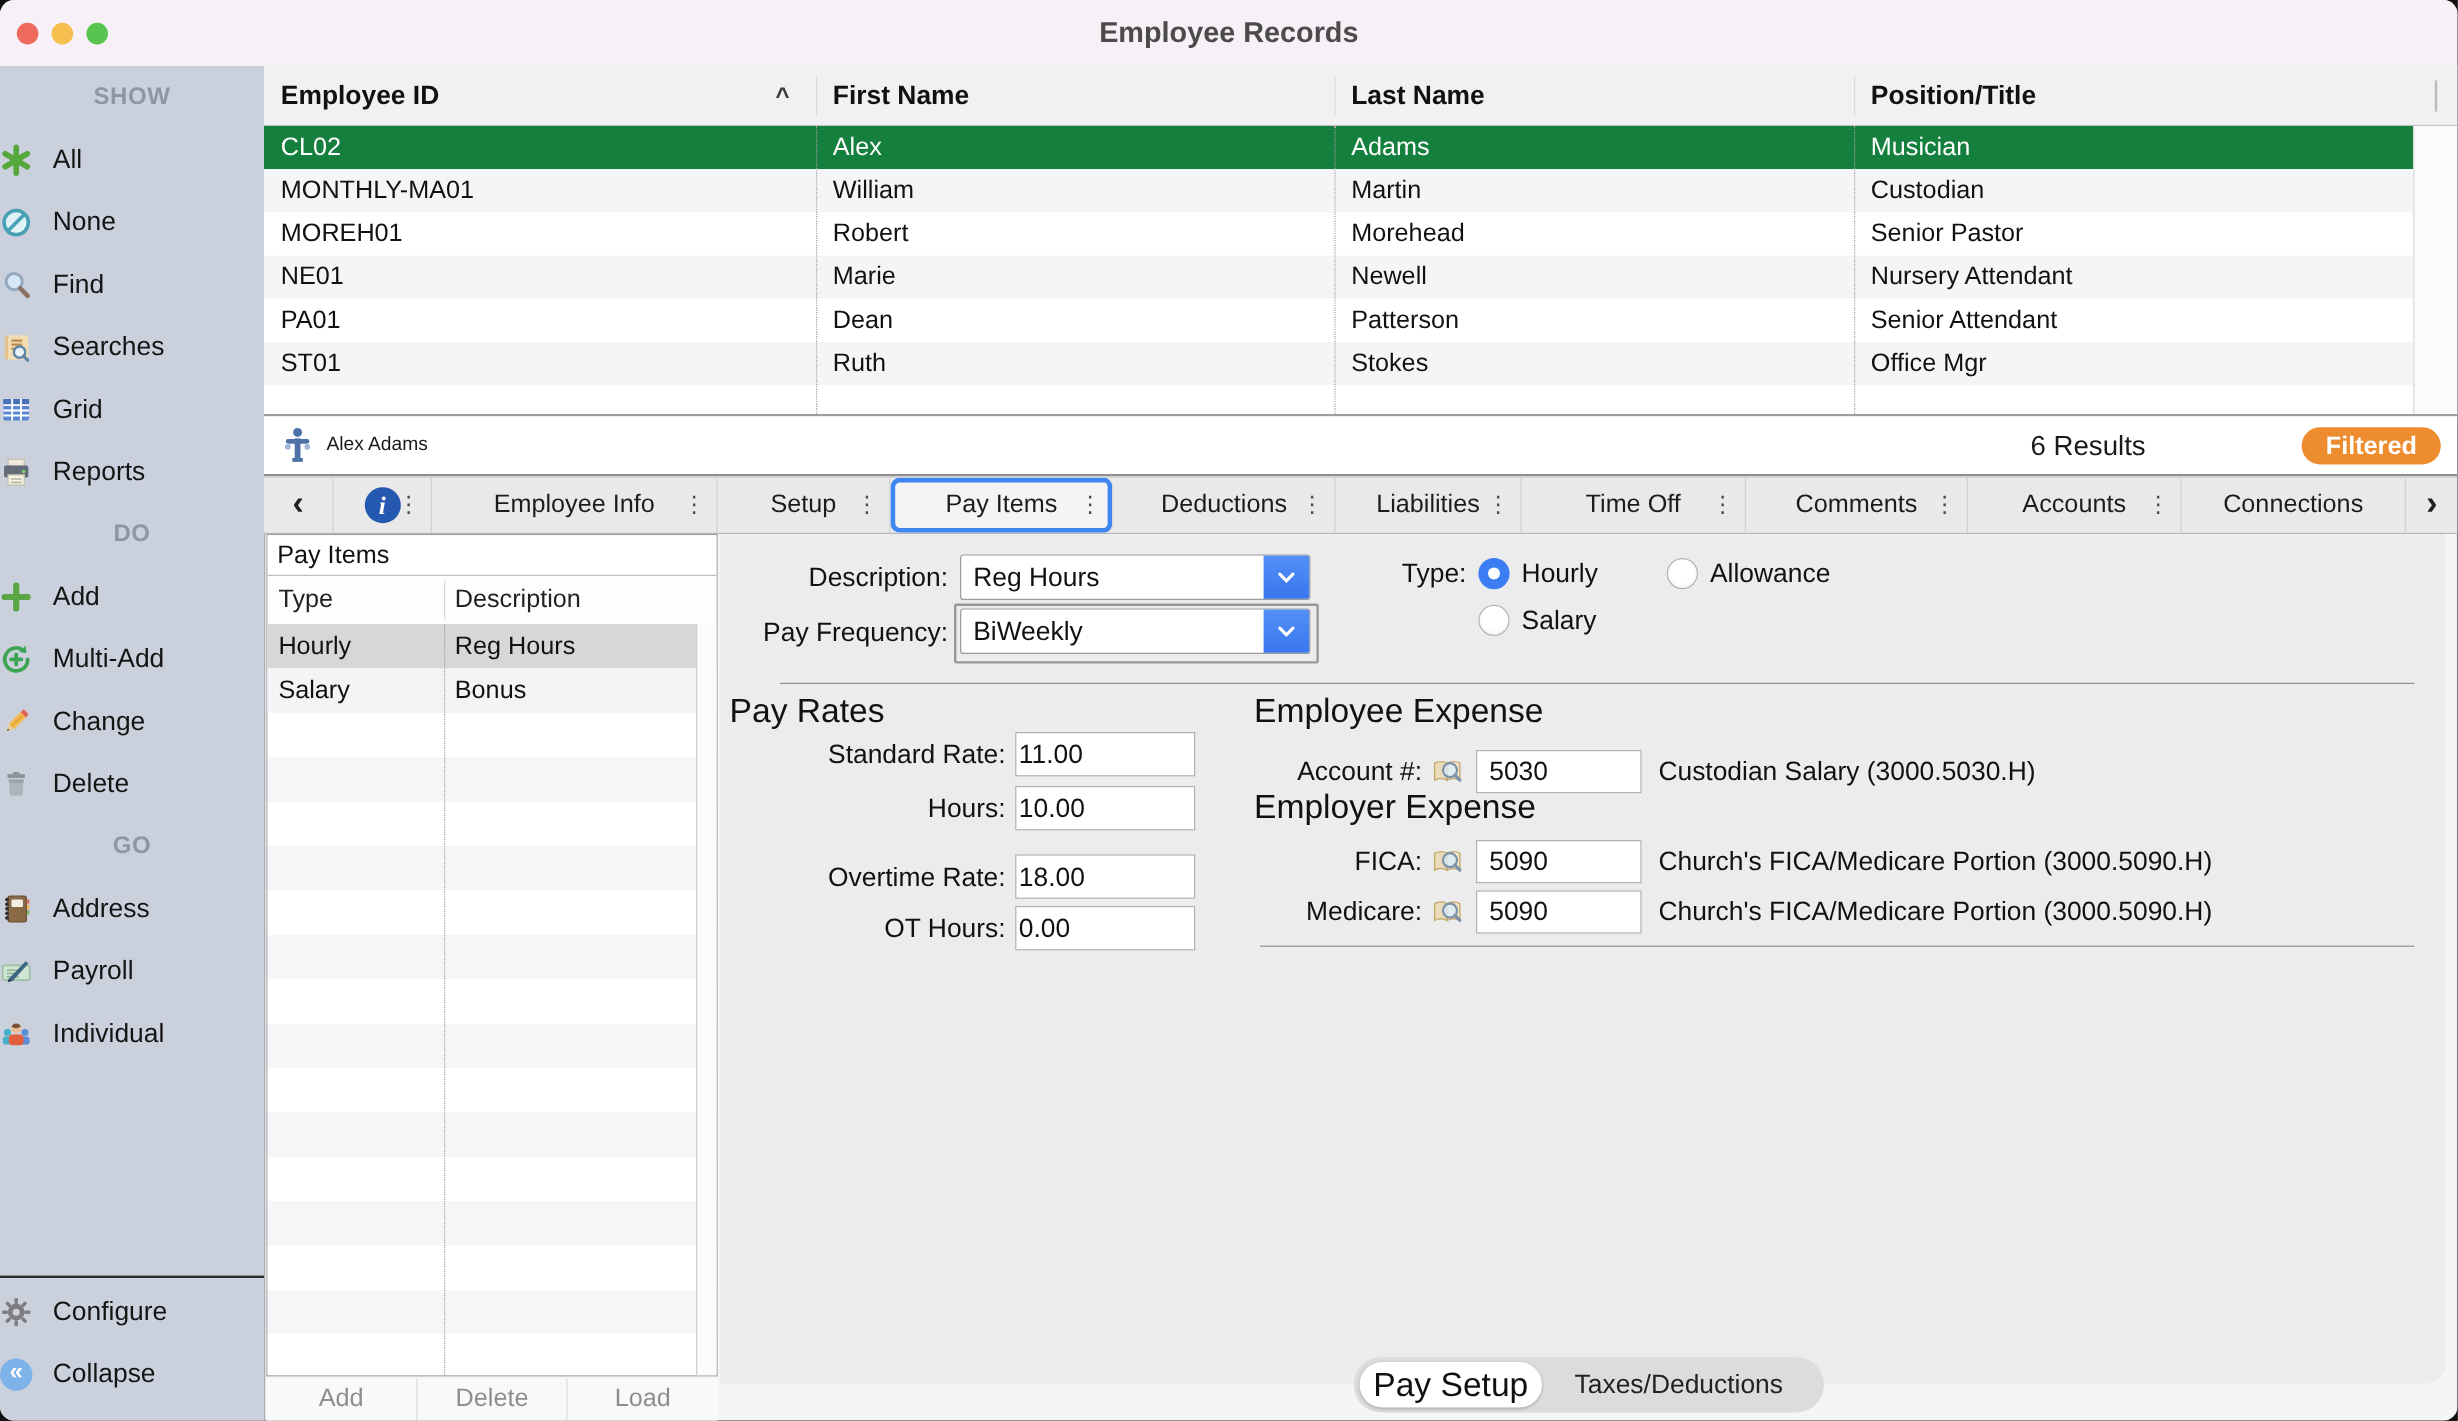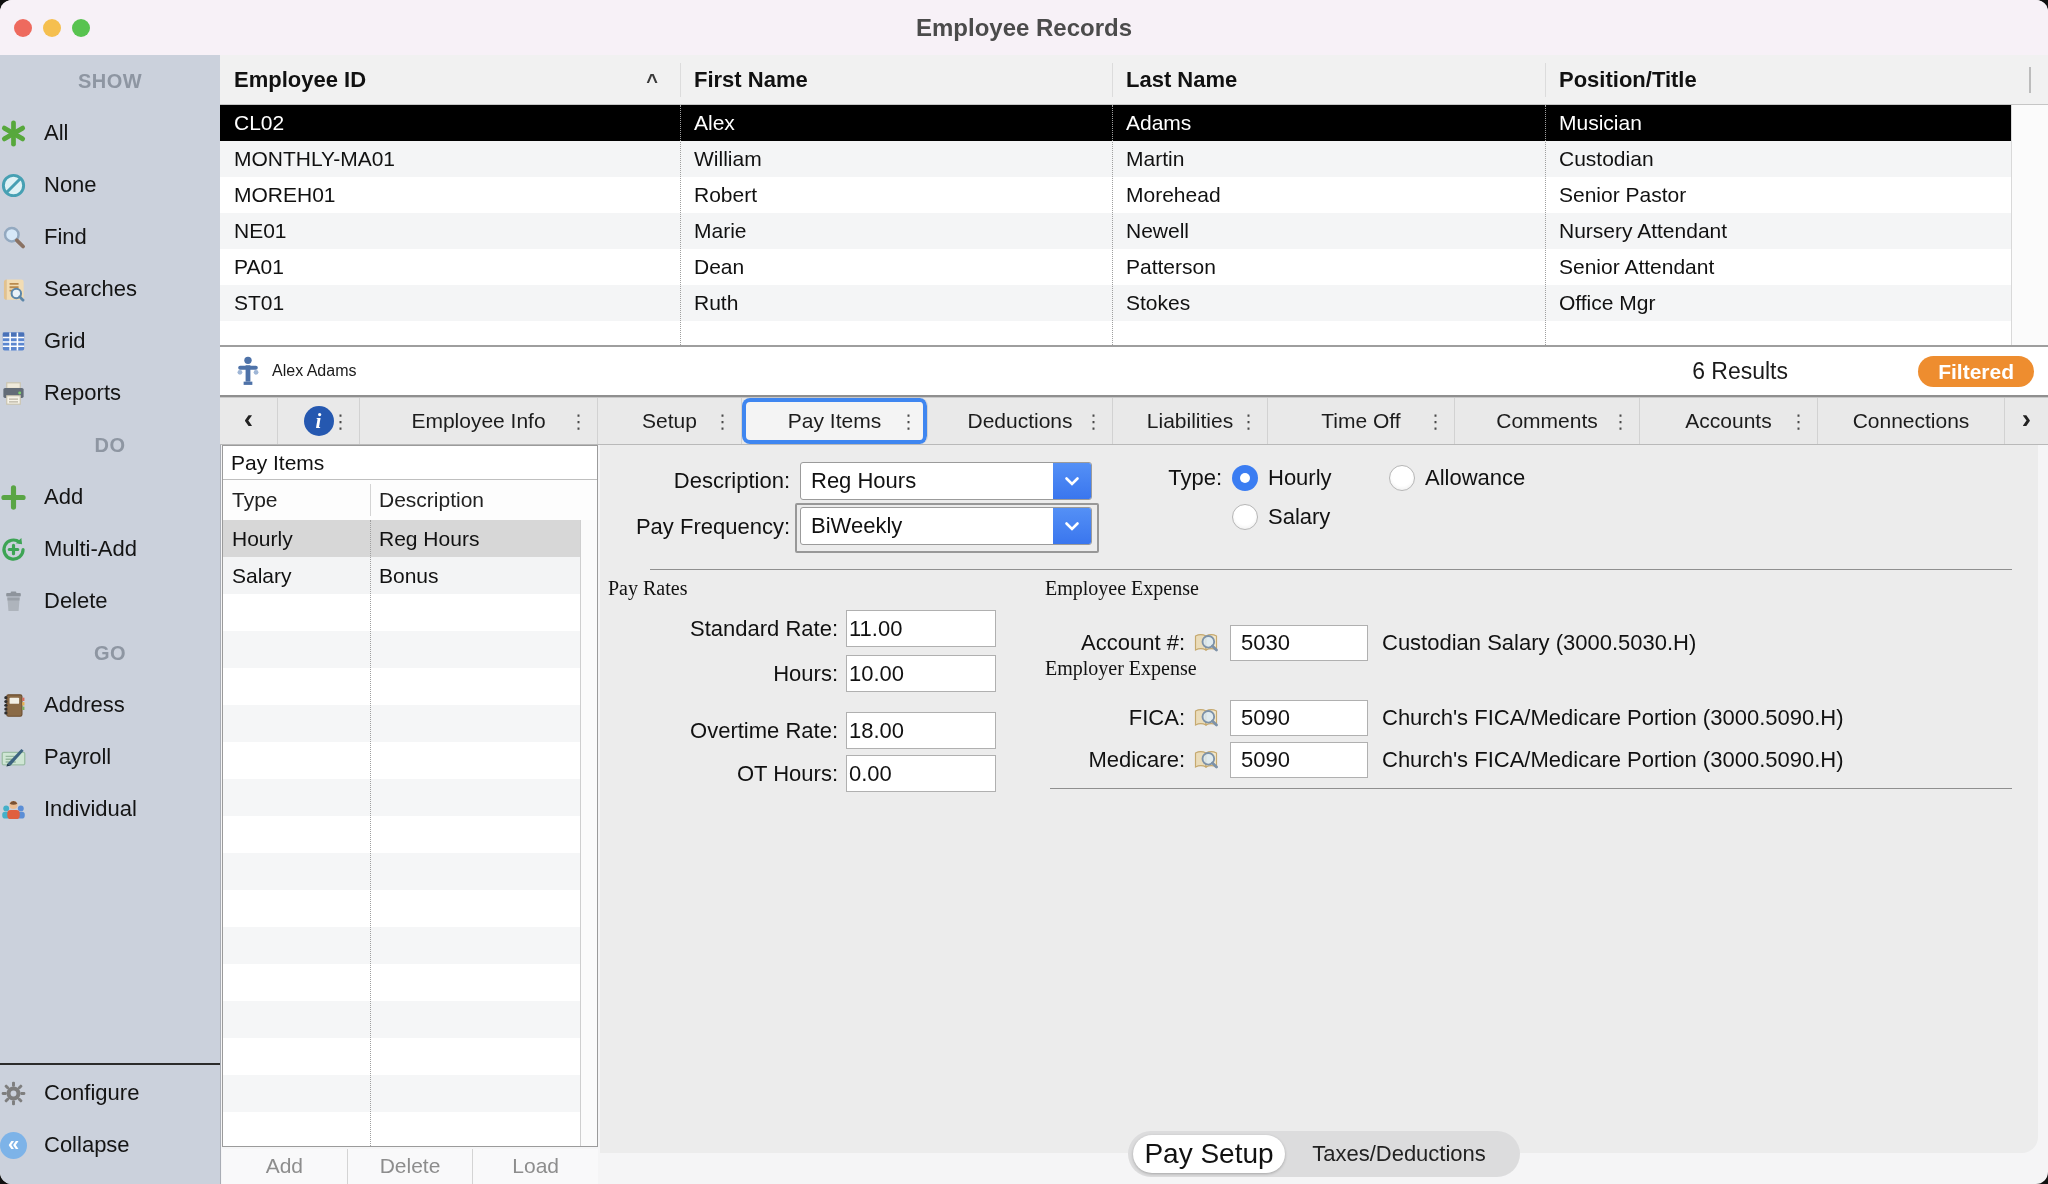--- a/index.html
+++ b/index.html
@@ -25,21 +25,21 @@
   
   .main{position:absolute;left:220px;top:55px;right:0;bottom:0;}
   
   .emp-table{position:absolute;left:0;top:0;width:1828px;height:292px;background:#fff;border-bottom:2px solid #9e9e9e;box-sizing:border-box;}
   .emp-header{position:absolute;left:0;top:0;width:1828px;height:50px;background:#f1f1f1;border-bottom:1px solid #c6c6c6;box-sizing:border-box;display:flex;}
   .hcell{font-weight:bold;font-size:22px;line-height:49px;padding-left:14px;box-sizing:border-box;position:relative;}
   .hc0{width:460px;} .hc1{width:432px;} .hc2{width:433px;} .hc3{width:466px;}
   .sort-caret{position:absolute;right:22px;top:2px;font-weight:bold;font-size:20px;color:#3a3a3a;}
   .emp-body{position:absolute;left:0;top:50px;width:1791px;}
   .erow{display:flex;height:36px;line-height:36px;font-size:21px;}
-  .erow.sel{background:#000000;color:#fff;}
+  .erow.sel{background:#15803d;color:#fff;}
   .erow.stripe{background:#f4f5f6;}
   .ecell{padding-left:14px;box-sizing:border-box;overflow:hidden;white-space:nowrap;}
   .ec0{width:460px;} .ec1{width:432px;} .ec2{width:433px;} .ec3{width:466px;}
   .vsep{position:absolute;top:50px;bottom:0;border-left:1px dotted #9f9f9f;}
   .vsep-h{position:absolute;top:8px;height:34px;border-left:1px solid #dcdcdc;}
   .emp-scroll{position:absolute;left:1791px;top:50px;bottom:0;width:37px;background:#fbfbfb;border-left:1px solid #d9d9d9;box-sizing:border-box;}
   .emp-scroll-h{position:absolute;left:1809px;top:12px;height:26px;border-left:2px solid #bcbcbc;}
   
   .record-bar{position:absolute;left:0;top:292px;width:1828px;height:50px;background:#fff;border-bottom:2px solid #8f8f8f;box-sizing:border-box;}
   .person{position:absolute;left:16px;top:9px;width:24px;height:32px;}
@@ -82,21 +82,21 @@
   .combo-val{flex:1;line-height:36px;font-size:22px;padding-left:10px;overflow:hidden;white-space:nowrap;}
   .combo-btn{width:38px;background:linear-gradient(#5490f6,#3a76ee);display:flex;align-items:center;justify-content:center;border-radius:0 2px 2px 0;}
   .combo-btn svg{width:24px;height:24px;}
   .focus-ring{position:absolute;border:2px solid #989898;border-radius:2px;}
   .radio{position:absolute;width:26px;height:26px;border-radius:50%;box-sizing:border-box;}
   .radio.off{background:#fff;border:1px solid #b5b5b5;box-shadow:inset 0 -2px 3px rgba(0,0,0,.05);}
   .radio.on{background:#3b7df2;}
   .radio.on::after{content:"";position:absolute;left:8px;top:8px;width:10px;height:10px;border-radius:50%;background:#fff;}
   .rlabel{position:absolute;font-size:22px;color:#111;}
   .hdiv{position:absolute;border-top:1px solid #8f8f8f;}
-  .sec-title{position:absolute;font-size:20px;color:#111;font-family:Liberation Serif, serif;}
+  .sec-title{position:absolute;font-size:28px;color:#111;}
   .numfield{position:absolute;height:37px;border:1px solid #b0b0b0;background:#fff;box-sizing:border-box;font-size:22px;
     text-align:left;padding-right:10px;font-family:"Liberation Sans",sans-serif;color:#111;}
   .acctfield{position:absolute;height:36px;border:1px solid #b0b0b0;background:#fff;box-sizing:border-box;font-size:22px;
     text-align:left;padding-left:10px;font-family:"Liberation Sans",sans-serif;color:#111;}
   .lookup{position:absolute;width:28px;height:28px;}
   .acct-desc{position:absolute;font-size:22px;color:#111;line-height:36px;}
   
   .seg-ctl{position:absolute;left:908px;top:1076px;width:392px;height:46px;background:#dcdcdd;border-radius:23px;}
   .seg-on{position:absolute;left:5px;top:4px;width:152px;height:38px;background:#fff;border-radius:19px;
     box-shadow:0 1px 3px rgba(0,0,0,.25);text-align:center;line-height:38px;font-size:28px;color:#111;}
@@ -207,20 +207,34 @@
       <span class="sicon">
           <svg viewBox="0 0 24 24">
             <path d="M20.5 12a8.5 8.5 0 1 1-3.2-6.6" fill="none" stroke="#3da454" stroke-width="2.8" stroke-linecap="round"></path>
             <path d="M19 1.8l.6 5.6-5.5-1z" fill="#3da454"></path>
             <g stroke="#3da454" stroke-width="2.8" stroke-linecap="round">
               <path d="M12 8.2v7.6M8.2 12h7.6"></path>
             </g>
           </svg>
         </span>
       <span>Multi-Add</span>
+    </div>
+    <div class="side-item">
+      <span class="sicon">
+          <svg viewBox="0 0 24 24">
+            <g transform="rotate(45 12 12)">
+              <rect x="9.2" y="1.5" width="5.6" height="3.4" rx="1" fill="#e2655b"></rect>
+              <rect x="9.2" y="4.9" width="5.6" height="12.1" fill="#f3bd51"></rect>
+              <rect x="11" y="4.9" width="2" height="12.1" fill="#e8a83e"></rect>
+              <path d="M9.2 17h5.6L12 22z" fill="#e9cfa1"></path>
+              <path d="M11.2 19.8L12 22l.8-2.2z" fill="#6b4a2f"></path>
+            </g>
+          </svg>
+        </span>
+      <span>Change</span>
     </div>
     <div class="side-item">
       <span class="sicon">
           <svg viewBox="0 0 24 24">
             <rect x="9.5" y="3" width="5" height="2" rx="0.8" fill="#8e949c"></rect>
             <rect x="5.5" y="4.5" width="13" height="3" rx="0.8" fill="#8e949c"></rect>
             <path d="M6.5 8.5h11l-1 12h-9z" fill="#aeb4bc"></path>
             <path d="M6.5 8.5h11l-.2 2.5H6.7z" fill="#9aa0a8"></path>
           </svg>
         </span>

